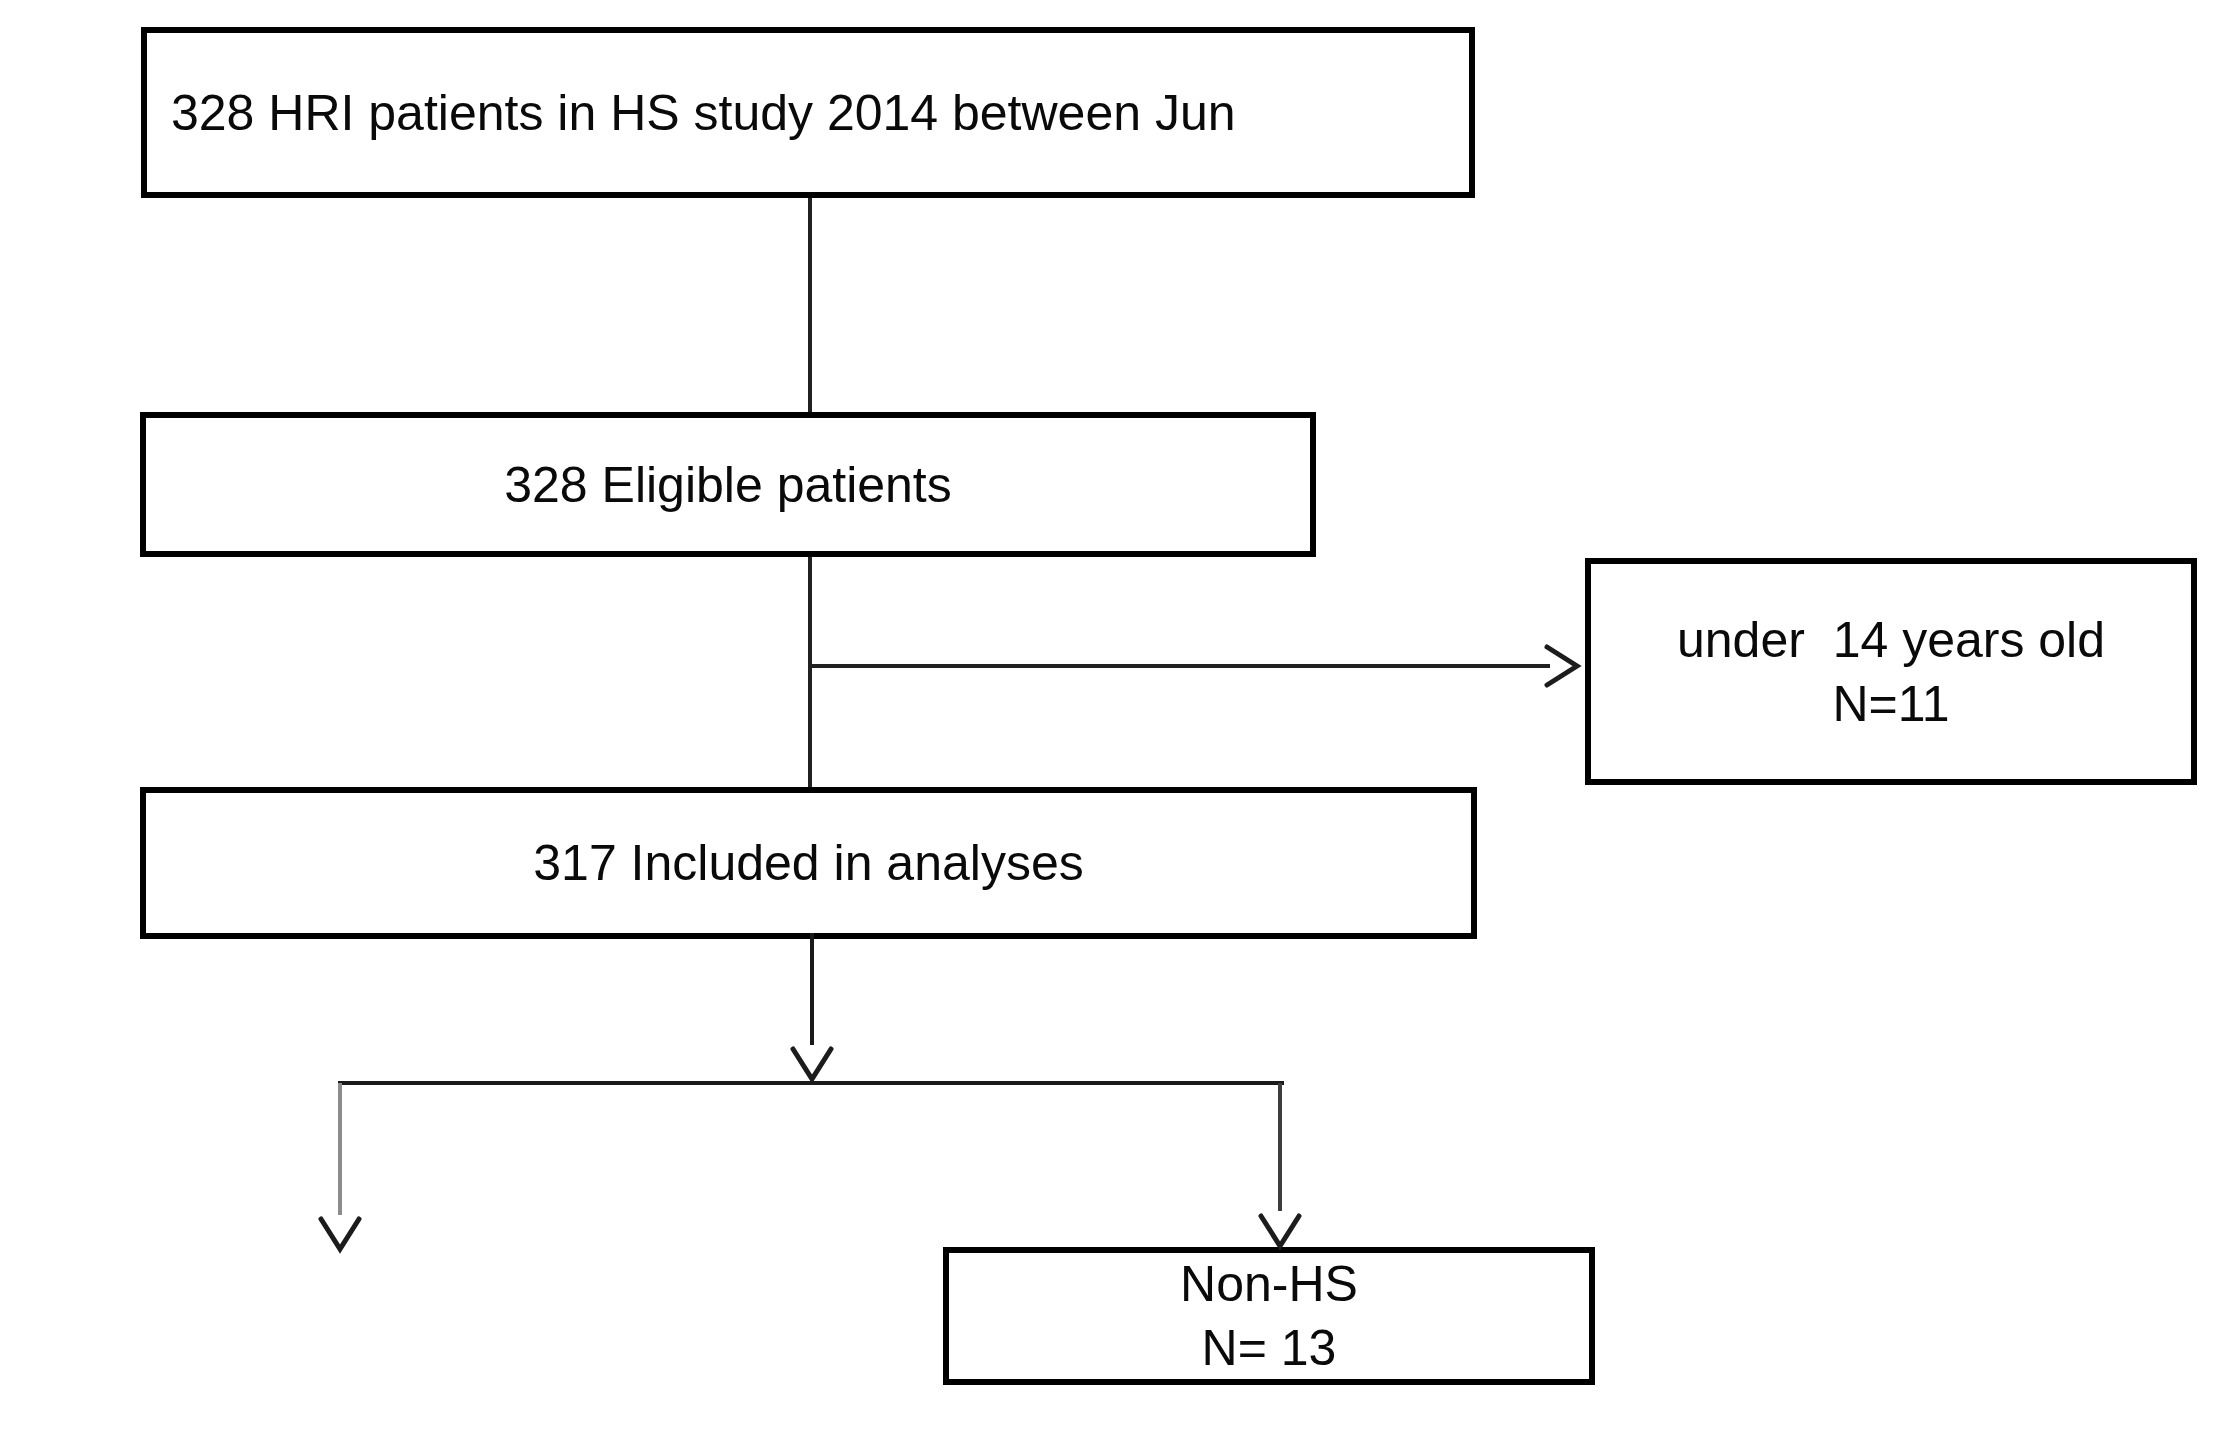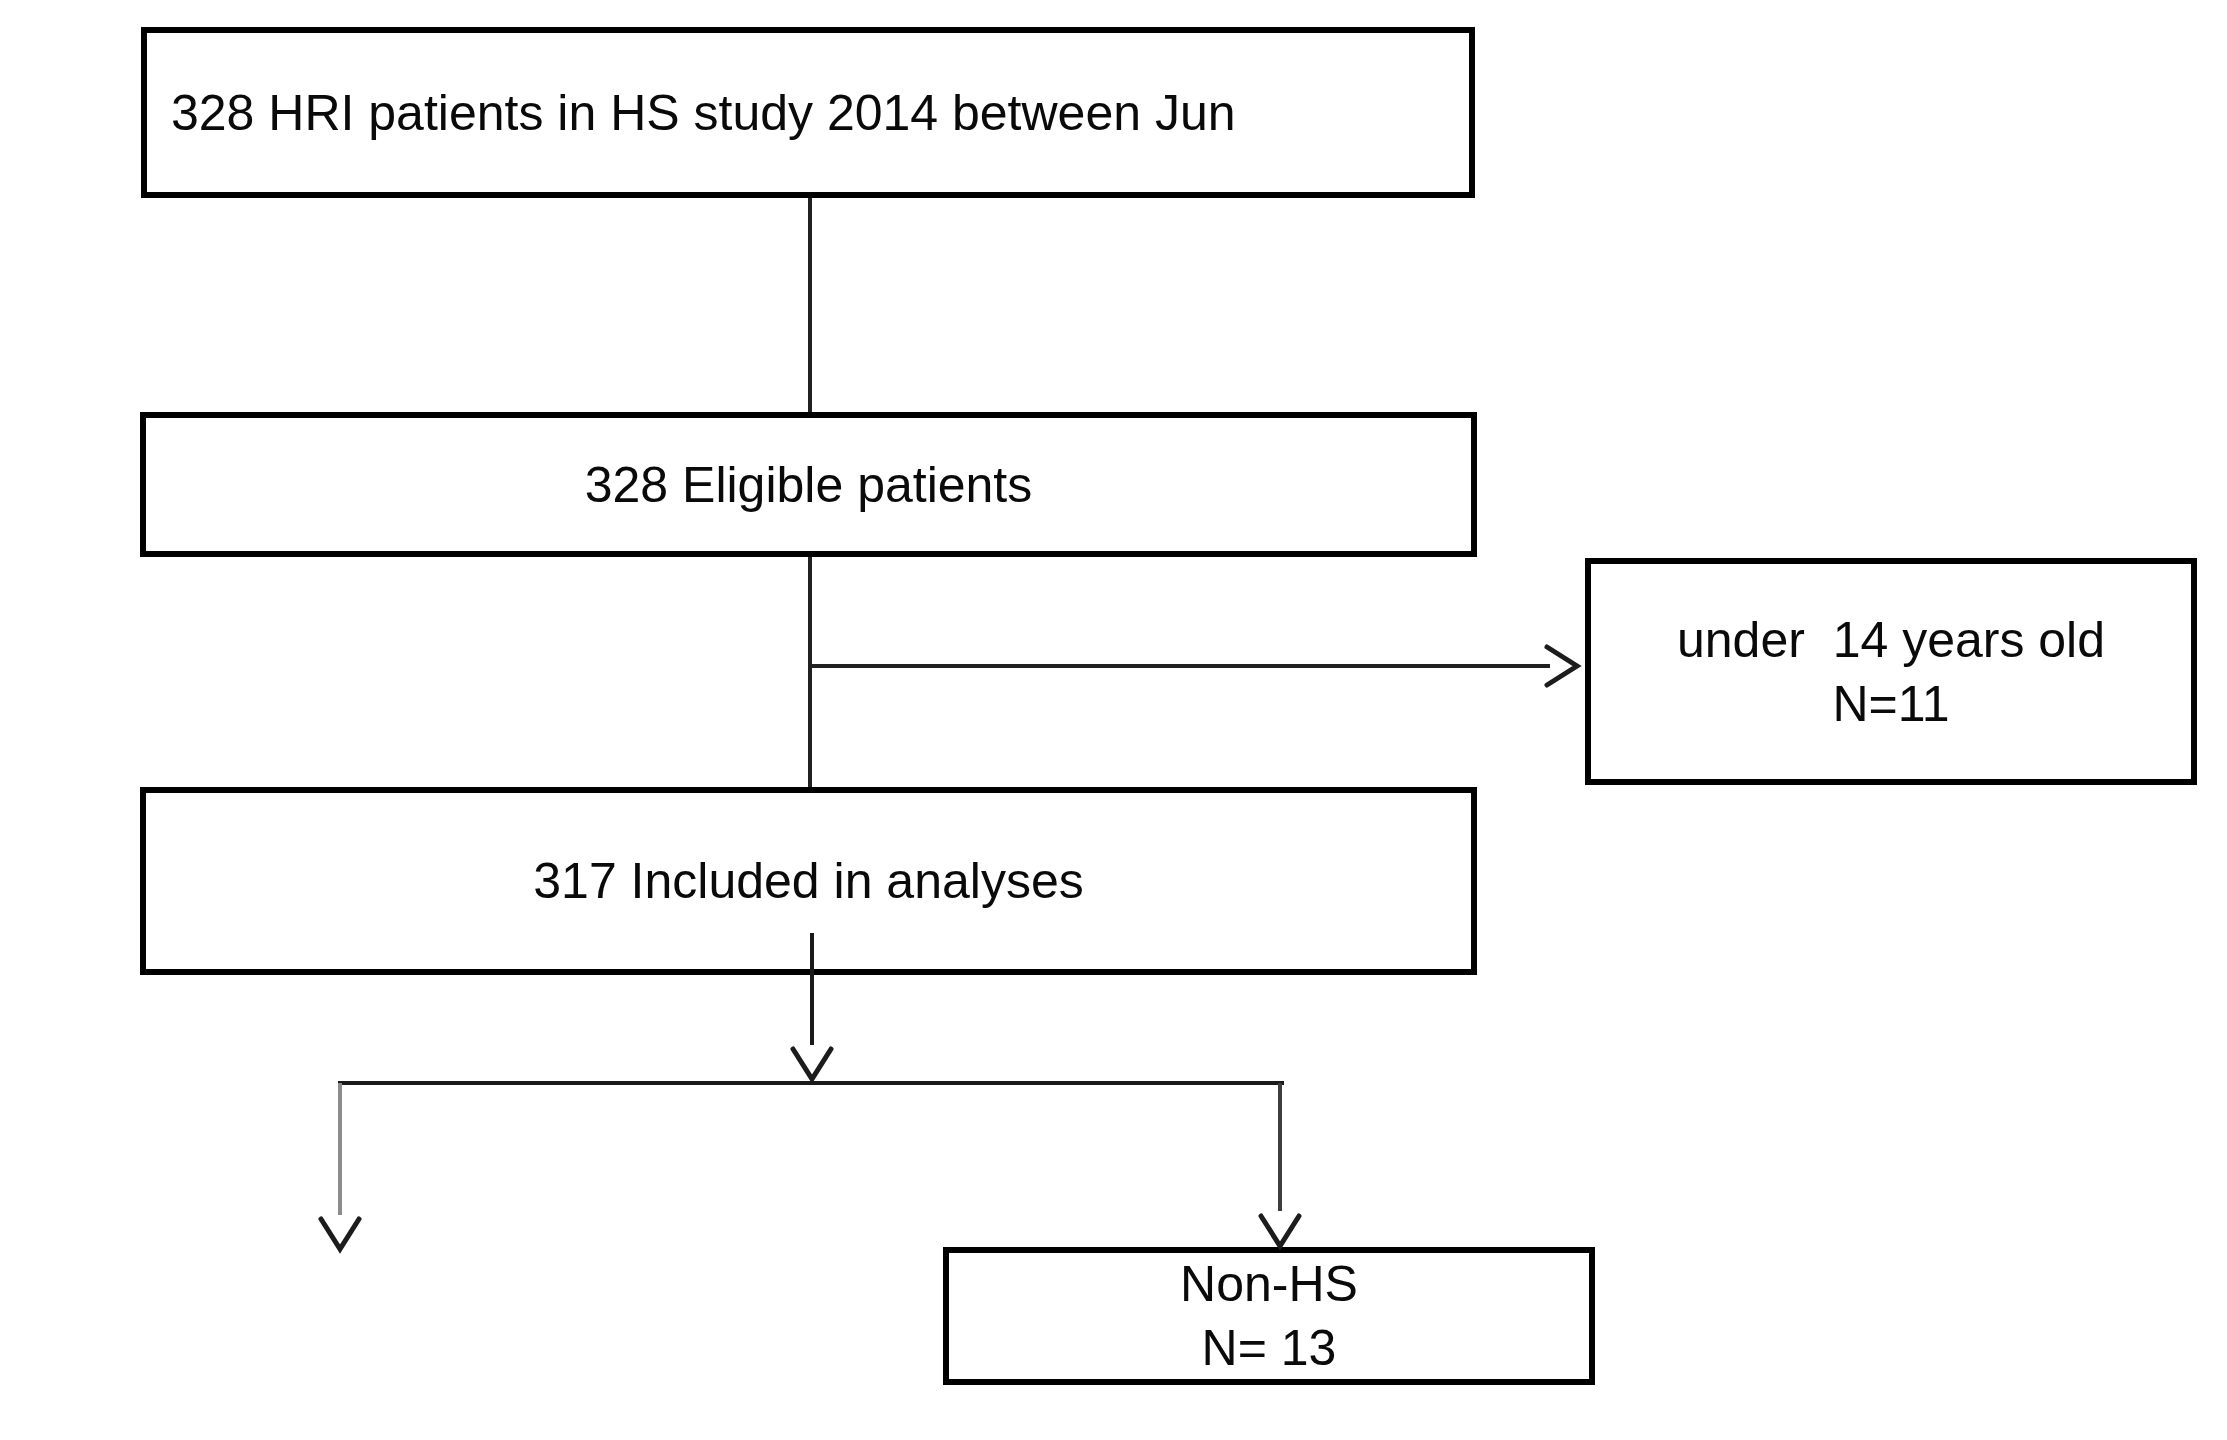--- a/index.html
+++ b/index.html
@@ -20,23 +20,23 @@
     flex-direction:column;
     justify-content:center;
     align-items:center;
     font-size:50px;
     line-height:64px;
     color:#0a0a0a;
   }
   .box .ln{white-space:pre-wrap;}
   
   #box-enrolled{left:141px;top:27px;width:1334px;height:171px;align-items:flex-start;padding-left:24px;}
-  #box-eligible{left:140px;top:412px;width:1337px;height:145px;}
+  #box-eligible{left:140px;top:412px;width:1176px;height:145px;}
   #box-excluded{left:1585px;top:558px;width:612px;height:227px;}
-  #box-included{left:140px;top:787px;width:1337px;height:188px;}
+  #box-included{left:140px;top:787px;width:1337px;height:152px;}
   #box-hs{left:28px;top:1250px;width:640px;height:162px;}
   #box-nonhs{left:943px;top:1247px;width:652px;height:138px;}
 
   .vline,.hline{position:absolute;background:#212121;}
   .vline{width:4px;}
   .hline{height:4px;}
   #v-enrolled-eligible{left:808px;top:198px;height:214px;}
   #v-eligible-included{left:808px;top:557px;height:230px;}
   #h-excluded{left:810px;top:664px;width:740px;}
   #v-included-branch{left:810px;top:933px;height:112px;background:#1a1a1a;}

